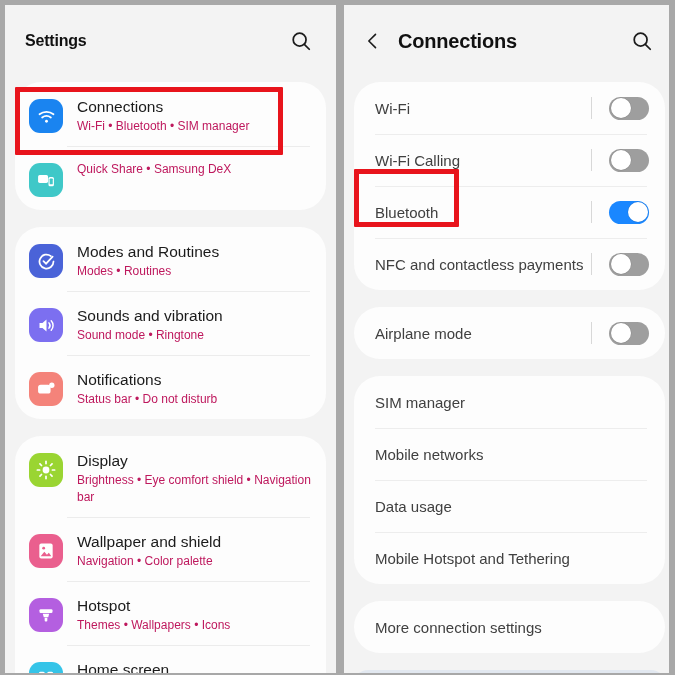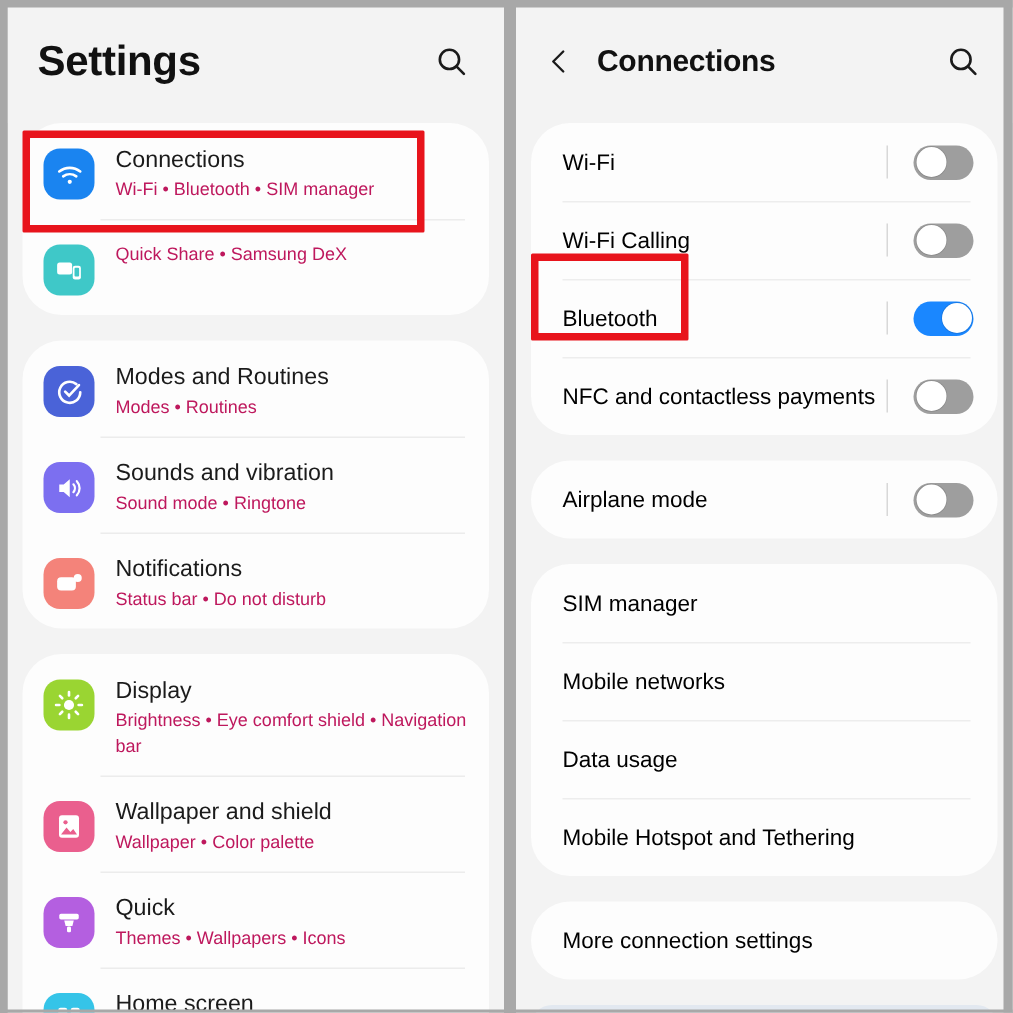--- a/index.html
+++ b/index.html
@@ -33,21 +33,21 @@
   .header {
     height: 82px;
     display: flex;
     align-items: center;
     padding: 0 20px;
     background: #f3f3f3;
   }
   .header.right { padding: 0 18px 0 14px; }
 
   .header-title {
-    font-size: 28px;
+    font-size: 16px;
     font-weight: bold;
     color: #111;
     letter-spacing: -0.2px;
   }
   .header.right .header-title {
     font-size: 20px;
     margin-left: 10px;
   }
   .header-spacer { flex: 1; }
 
@@ -121,21 +121,21 @@
   }
   .crow + .crow::before {
     content: "";
     position: absolute;
     left: 21px; right: 18px; top: 0;
     height: 1px;
     background: #ededed;
   }
   .crow-label {
     font-size: 15px;
-    color: #000000;
+    color: #404040;
     flex: 1;
   }
 
   .toggle-wrap { display: flex; align-items: center; }
   .toggle-sep {
     width: 1px; height: 22px;
     background: #d8d8d8;
     margin-right: 17px;
   }
   .toggle {
@@ -282,33 +282,33 @@
           <div class="srow">
             <div class="srow-icon" style="background: rgb(234, 95, 142);">
               <svg width="20" height="20" viewBox="0 0 24 24">
                 <rect x="4" y="3" width="16" height="18" rx="2.4" fill="#ffffff"></rect>
                 <circle cx="9.2" cy="8.6" r="1.7" fill="#ea5f8e"></circle>
                 <path d="M5.6 18.4l4.4-5.6 3.1 3.6 2.3-2.4 3 4.4z" fill="#ea5f8e"></path>
               </svg>
             </div>
             <div class="srow-text">
               <div class="srow-title">Wallpaper and shield</div>
-              <div class="srow-sub">Wallpaper  •  Color palette</div>
+              <div class="srow-sub">Navigation  •  Color palette</div>
             </div>
           </div>
           <div class="srow">
             <div class="srow-icon" style="background: rgb(180, 95, 224);">
               <svg width="20" height="20" viewBox="0 0 24 24">
                 <rect x="4.2" y="5" width="15.6" height="4.6" rx="1.4" fill="#ffffff"></rect>
                 <path d="M8.2 10.4h7.6l-1.1 4.4h-5.4z" fill="#ffffff"></path>
                 <rect x="10.4" y="15.2" width="3.2" height="4.6" rx="1.1" fill="#ffffff"></rect>
               </svg>
             </div>
             <div class="srow-text">
-              <div class="srow-title">Quick</div>
+              <div class="srow-title">Hotspot</div>
               <div class="srow-sub">Themes  •  Wallpapers  •  Icons</div>
             </div>
           </div>
           <div class="srow">
             <div class="srow-icon" style="background: rgb(53, 196, 232);">
               <svg width="20" height="20" viewBox="0 0 24 24">
                 <rect x="3.4" y="3.4" width="7.2" height="7.2" rx="1.8" fill="#ffffff"></rect>
                 <rect x="13.4" y="3.4" width="7.2" height="7.2" rx="1.8" fill="#ffffff"></rect>
                 <rect x="3.4" y="13.4" width="7.2" height="7.2" rx="1.8" fill="#ffffff"></rect>
                 <rect x="13.4" y="13.4" width="7.2" height="7.2" rx="1.8" fill="#ffffff"></rect>

